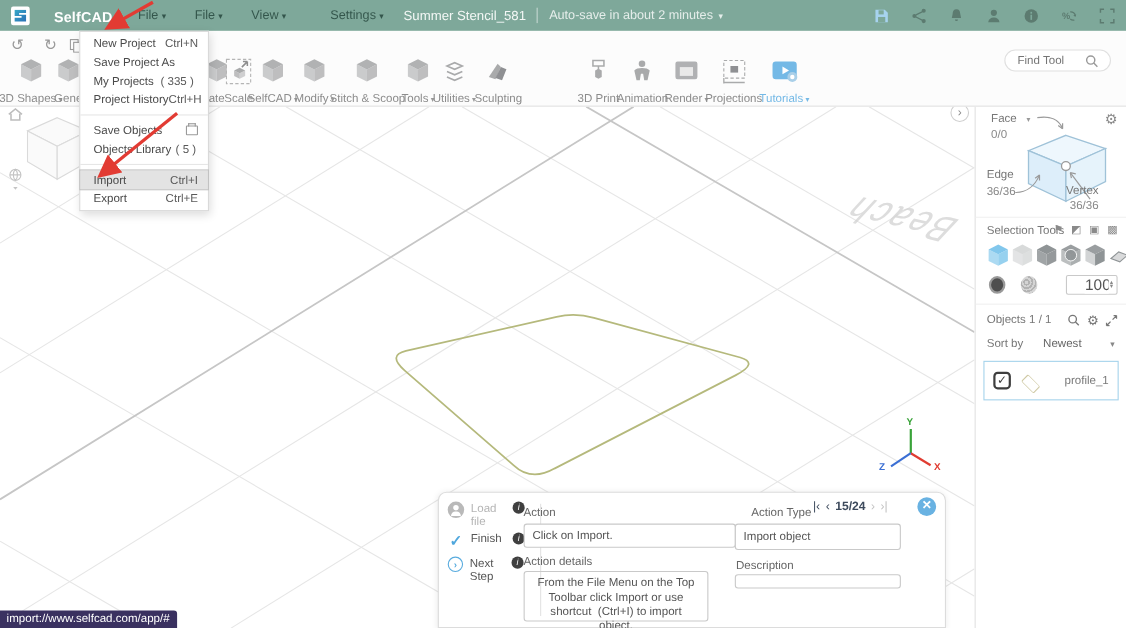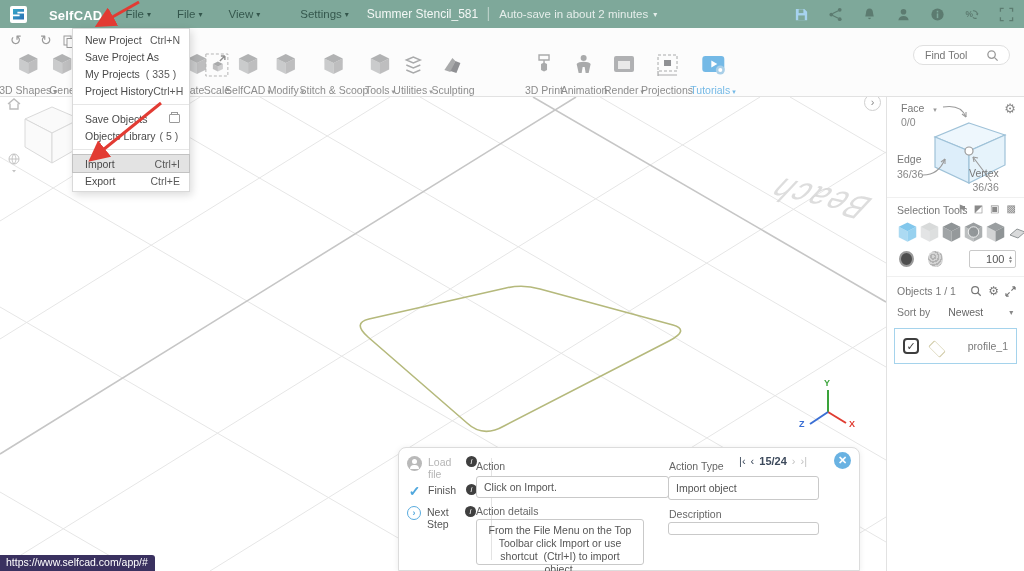--- a/index.html
+++ b/index.html
@@ -75,21 +75,21 @@
   .sel-cube { width:21px; height:21px; display:flex; align-items:center; justify-content:center;
     color:#8f9496; cursor:pointer; }
   .sel-cube.active { color:#74c1ea; }
   .mini-ics { position:absolute; right:8px; top:5px; display:flex; gap:7px; color:#8a8a8a; font-size:10px; }
   #tol-row { display:flex; align-items:center; gap:14px; margin:8px 0 4px 2px; }
   .round-btn { width:16px; height:16px; border-radius:50%; cursor:pointer; }
   #tol-circle { background:#4e4e4e; border:2px solid #9a9a9a; }
   #tol-sphere { background:repeating-radial-gradient(circle at 35% 35%, #c9c9c9 0 1.5px, #9f9f9f 1.5px 3px); opacity:.8; }
   #tol-spin { margin-left:12px; display:flex; align-items:center; border:1px solid #c9c9c9; border-radius:2px;
     height:18px; padding:0 2px 0 4px; background:#fff; }
-  #tol-spin input { width:22px; border:0; outline:0; font-size:11px; color:#555; font-family:inherit;margin-left:12px; }
+  #tol-spin input { width:22px; border:0; outline:0; font-size:14px; color:#555; font-family:inherit;margin-left:12px; }
   #tol-spin .spin { display:flex; flex-direction:column; font-size:5px; color:#888; line-height:4.5px; cursor:pointer; }
   #obj-header { display:flex; align-items:center; border-top:1px solid #f0f0f0; padding:7px 8px 5px 10px; }
   #obj-header .ics { margin-left:auto; display:flex; gap:6px; align-items:center; color:#777; }
   #sort-row { display:flex; align-items:center; padding:3px 10px 8px 10px; }
   #sort-val { margin-left:18px; color:#666; display:flex; align-items:center; gap:26px; cursor:pointer; }
   #sort-val .caret { font-size:8px; color:#888; }
   #obj-item { margin:2px 7px; height:36px; border:1.5px solid #a5d3ec; background:#fff;
     display:flex; align-items:center; padding:0 8px; gap:8px; cursor:pointer; }
   #obj-check { width:16px; height:16px; border:2px solid #3e3e3e; border-radius:4px; color:#3e3e3e;
     font-size:11px; line-height:13px; text-align:center; cursor:pointer; }
@@ -635,36 +635,36 @@
       <span class="s-label">Next Step</span>
       <span class="info-dot">i</span>
     </div>
     <div id="tut-divider"></div>
 
     <span class="fld-label" style="left:77px;top:12px">Action</span>
     <input class="fld-input" style="left: 77px; top: 28px; width: 193px; height: 22px;" value="Click on Import.">
     <span class="fld-label" style="left:77px;top:57px">Action details</span>
     <div id="action-details-box">From the File Menu on the Top Toolbar click Import or use shortcut  (Ctrl+I) to import object.</div>
 
-    <span class="fld-label" style="left:270px;top:12px">Action Type</span>
+    <span class="fld-label" style="left:284px;top:12px">Action Type</span>
     <input class="fld-input" style="left: 269px; top: 28px; width: 151px; height: 24px;" value="Import object">
     <span class="fld-label" style="left:270px;top:60px">Description</span>
     <input class="fld-input" style="left: 269px; top: 74px; width: 151px; height: 13px;" value="">
 
     <div id="tut-nav">
       <span>|‹</span>
       <span>‹</span>
       <span class="pg">15/24</span>
       <span class="dis">›</span>
       <span class="dis">›|</span>
     </div>
     <div id="tut-close">✕</div>
   </div>
 
-  <div id="status-bar">https://www.selfcad.com/app/#</div>
+  <div id="status-bar">import://www.selfcad.com/app/#</div>
 
   <svg id="arrows">
     <defs>
       <marker id="ah" markerWidth="7" markerHeight="7" refX="5" refY="3.5" orient="auto">
         <path d="M0 0 L7 3.5 L0 7 Z" fill="#e23b33"></path>
       </marker>
     </defs>
     <line x1="139" y1="2" x2="100" y2="24" stroke="#e23b33" stroke-width="3" marker-end="url(#ah)"></line>
     <line x1="161" y1="103" x2="93" y2="158" stroke="#e23b33" stroke-width="3" marker-end="url(#ah)"></line>
   </svg>

